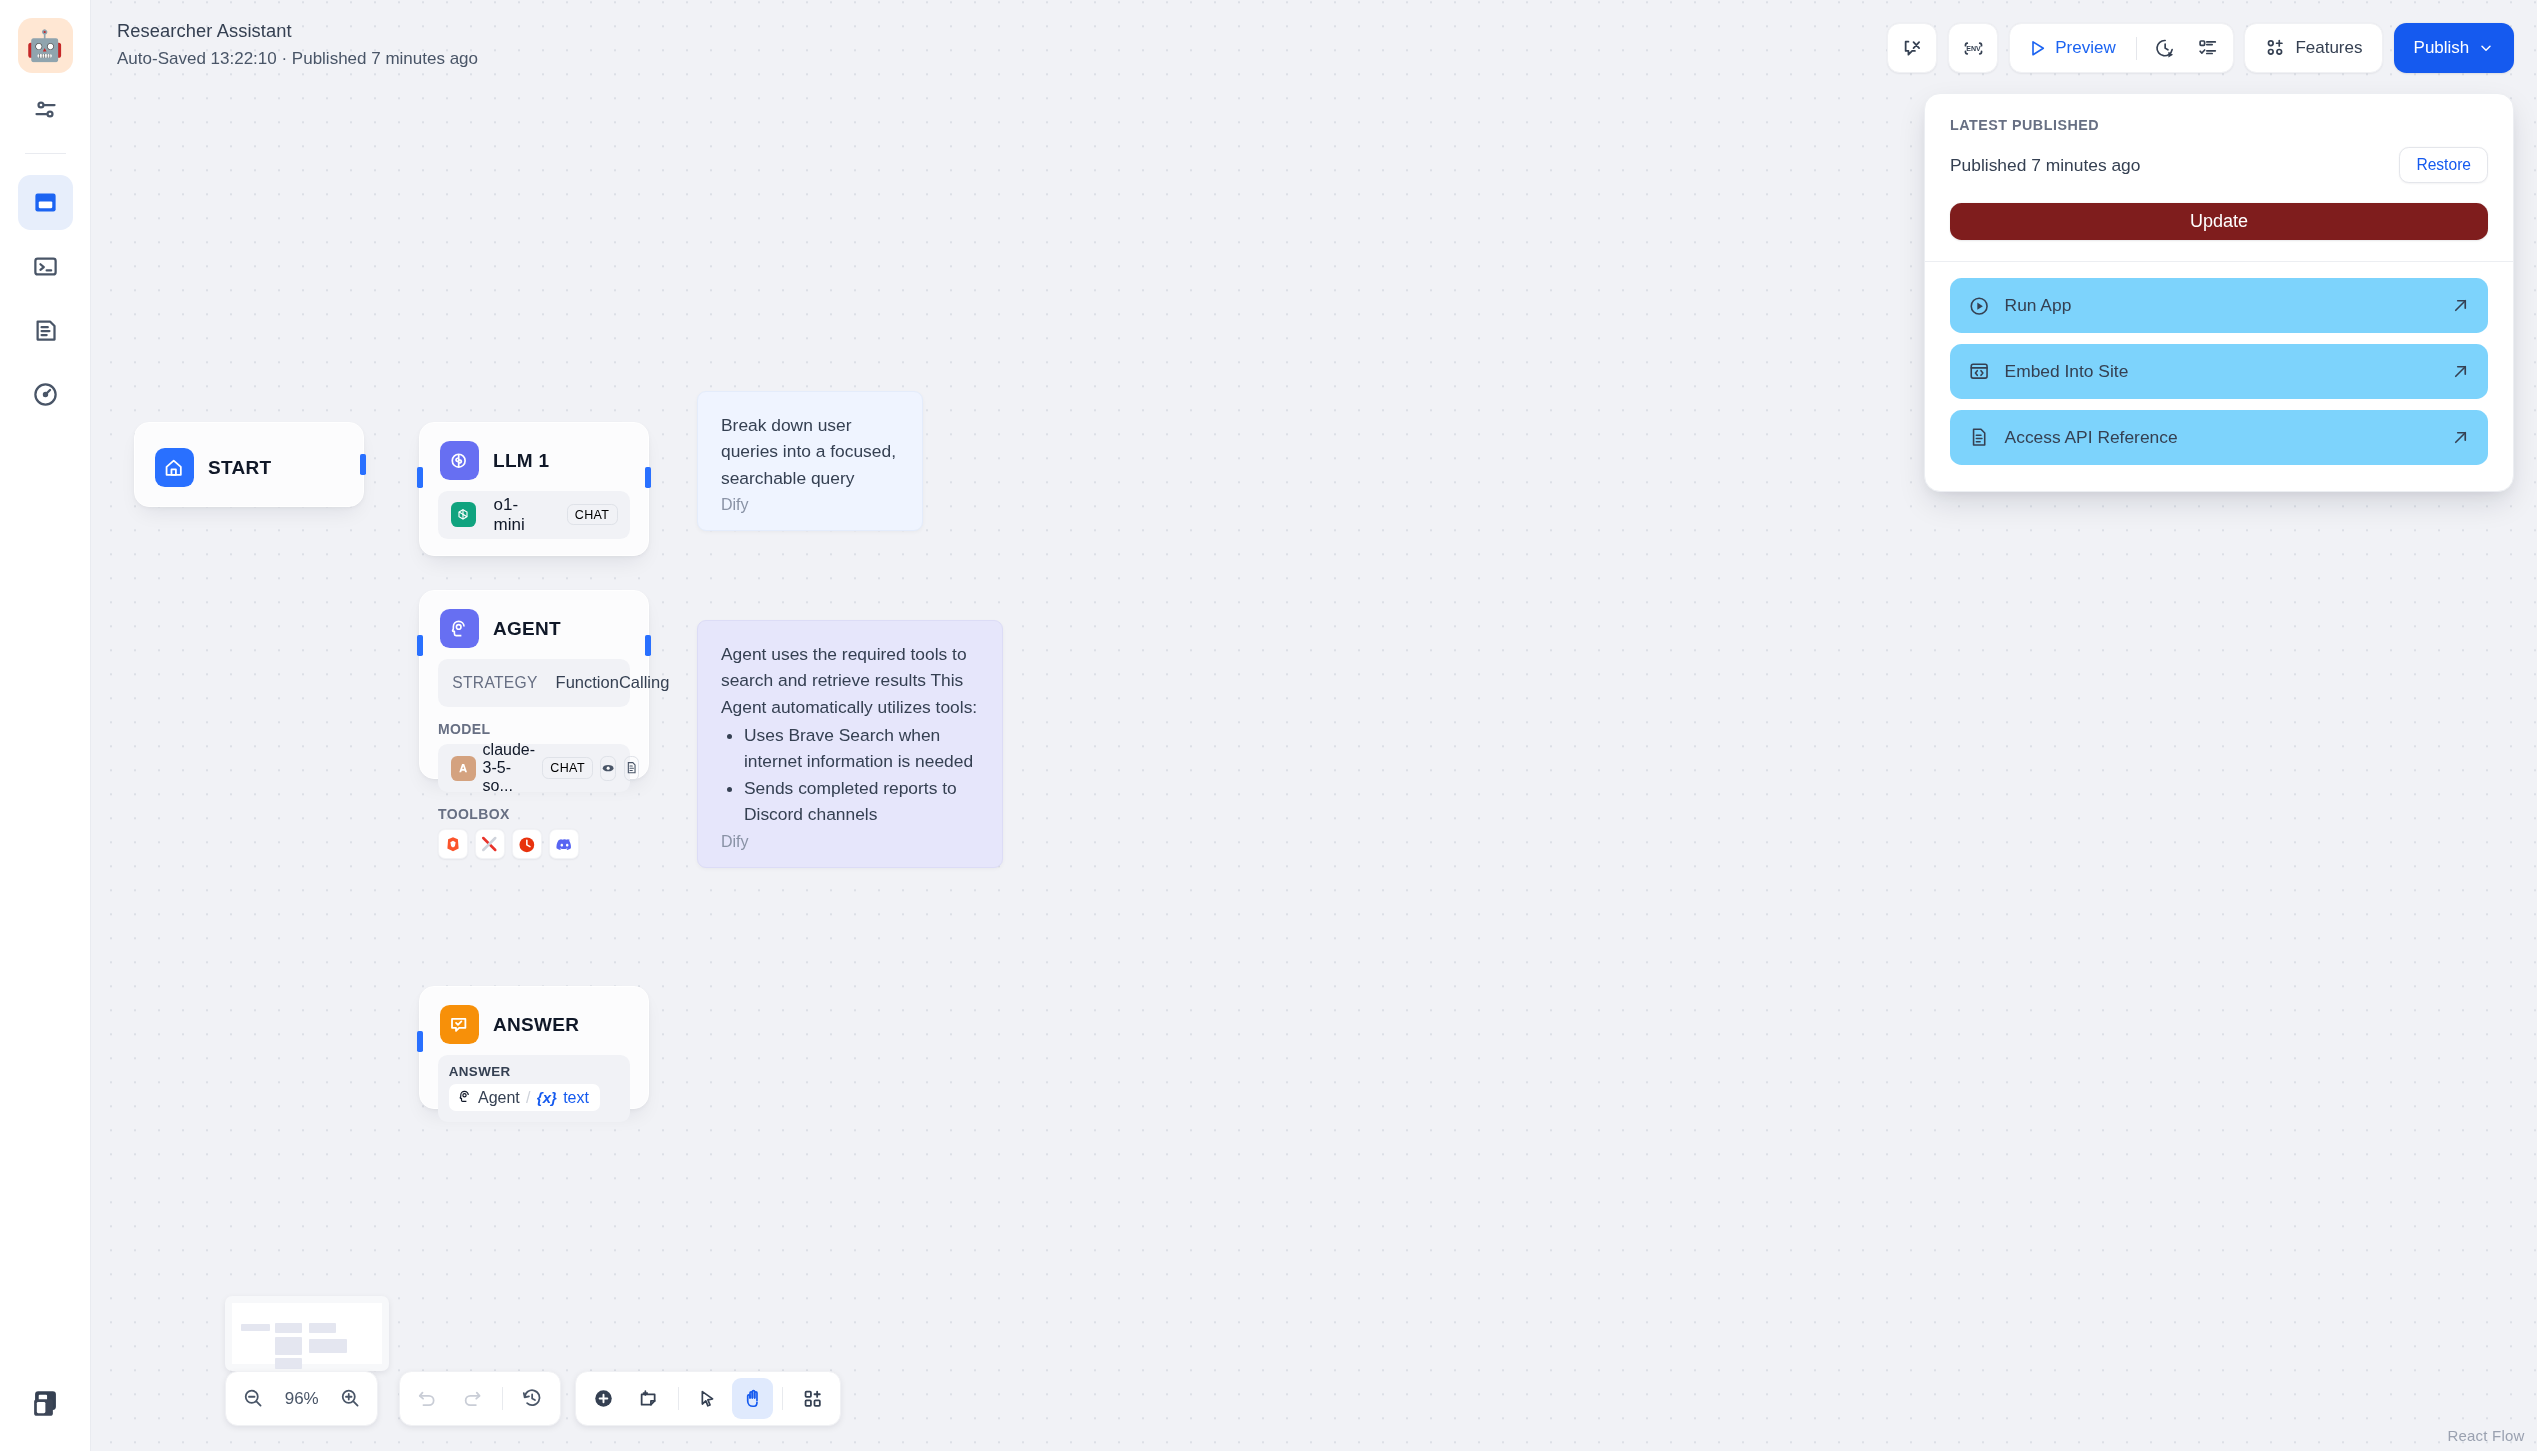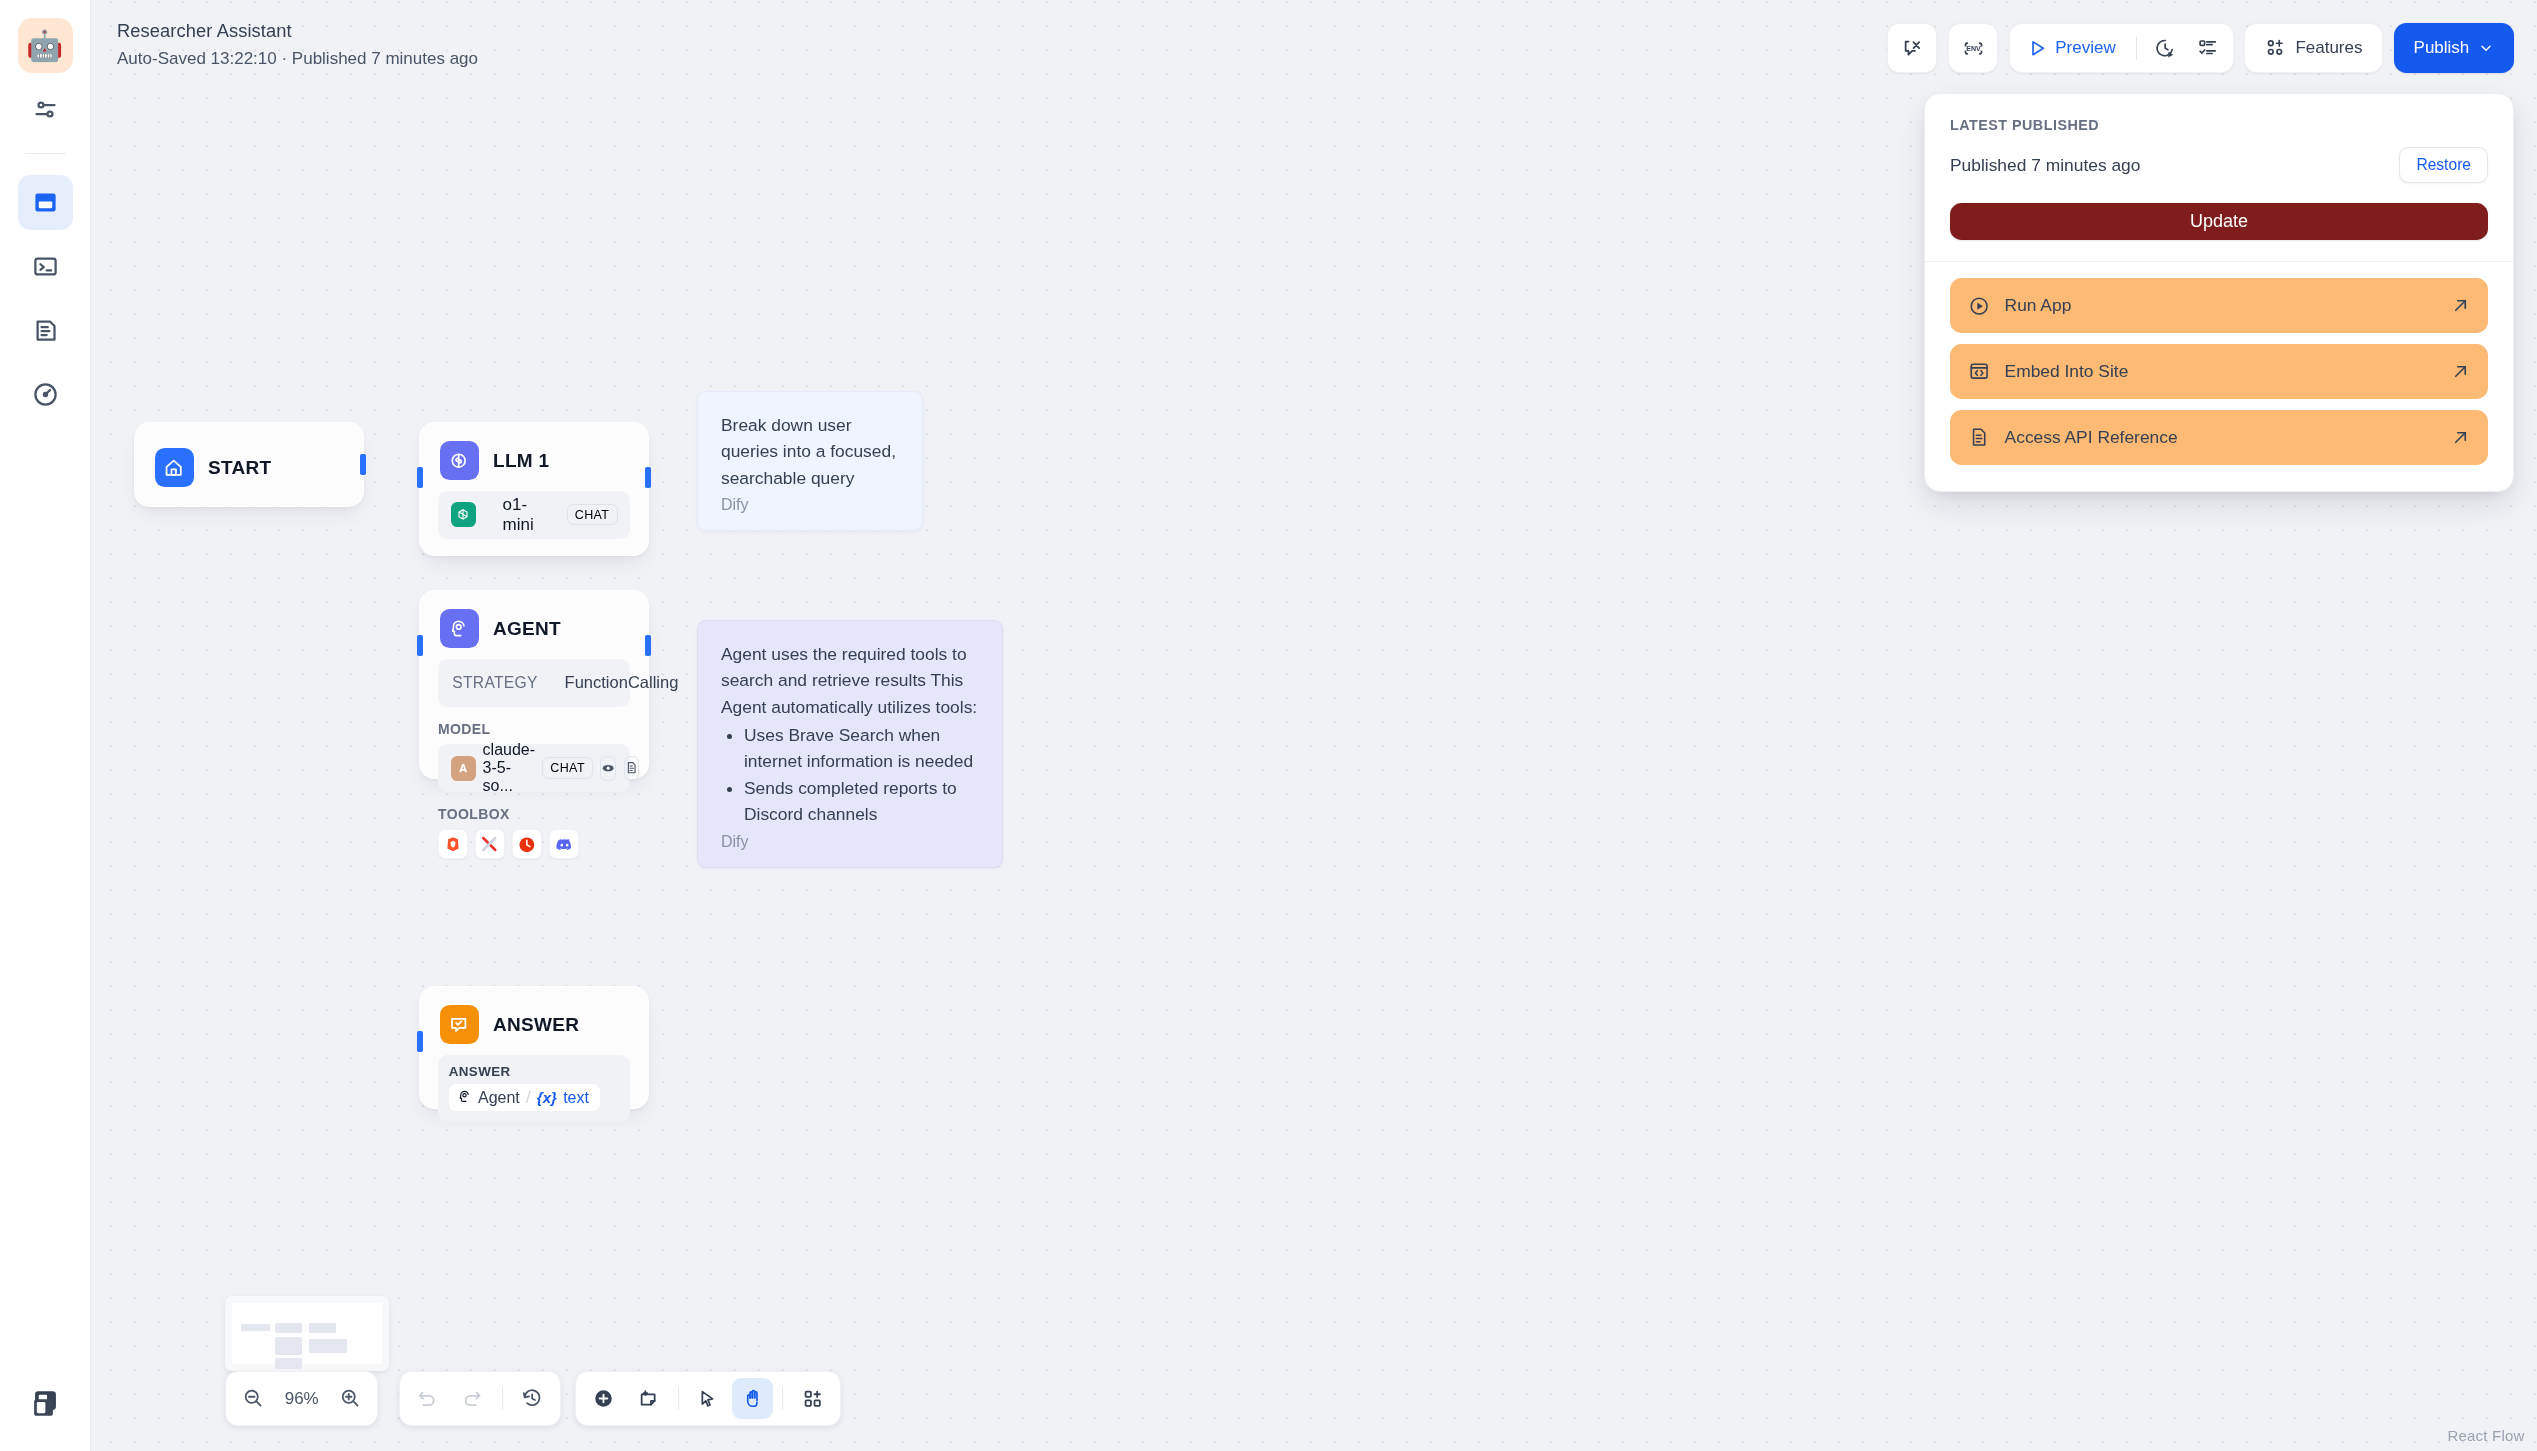--- a/index.html
+++ b/index.html
@@ -102,21 +102,21 @@
     box-shadow: 0 0.9px 1.8px rgba(16,24,40,.05);
   }
   #pp-update {
     margin-top: 19.7px; height: 37px; border-radius: 11.6px; background: #7f1d1d;
     color: #fff; font-size: 18px; display: flex; align-items: center;
     justify-content: center; cursor: pointer; box-shadow: 0 0.9px 1.8px rgba(16,24,40,.1);
   }
   #pp-sep { height: 0.9px; background: #eceef2; margin: 21.4px -25px 16px; }
   .pp-item {
     display: flex; align-items: center; height: 55px; border-radius: 11.6px;
-    background: #fdba74; padding: 0 18px; margin-bottom: 10.7px; cursor: pointer;
+    background: #7dd3fc; padding: 0 18px; margin-bottom: 10.7px; cursor: pointer;
   }
   .pp-item .pp-ic { color: #354052; display: flex; align-items: center; }
   .pp-item .pp-txt { font-size: 17.4px; color: #354052; margin-left: 14.3px; flex: 1; }
   .pp-item .pp-ext { color: #354052; display: flex; align-items: center; }
 
   
   .node {
     position: absolute; background: #fcfcfd; border-radius: 15px;
     border: 0.9px solid #ffffff;
     box-shadow: 0 10.7px 21.4px -7.1px rgba(16,24,40,.09), 0 1.8px 5.4px -1.8px rgba(16,24,40,.06);
@@ -129,21 +129,21 @@
     color: #fff; flex: none;
   }
   .ico-blue { background: #2970ff; }
   .ico-indigo { background: #676ff2; }
   .ico-orange { background: #f79009; }
   .node-title { font-size: 19px; font-weight: 700; color: #101828; margin-left: 14.3px; letter-spacing: 0.3px; }
   .node-body { padding: 0 18px 18px; }
 
   .row-box {
     background: #f1f2f6; border-radius: 9.8px; height: 48px;
-    display: flex; align-items: center; padding: 0 12.5px; gap: 27px;
+    display: flex; align-items: center; padding: 0 12.5px; gap: 18px;
   }
   .row-box.strategy { justify-content: space-between; padding: 0 14.3px; }
   .sect-label { font-size: 14px; color: #676f83; font-weight: 600; letter-spacing: 0.4px; margin: 14.3px 0 7.1px; }
   .strategy-key { font-size: 15.6px; color: #676f83; font-weight: 500; letter-spacing: 0.3px; }
   .strategy-val { font-size: 16.5px; color: #354052; font-weight: 500; }
   .model-name { font-size: 17px; color: #101828; }
   .badge-chat {
     border: 0.9px solid #dfe2e8; border-radius: 6.3px; padding: 2.7px 7.1px;
     font-size: 12.5px; color: #000000; letter-spacing: 0.4px; background: transparent;
   }

